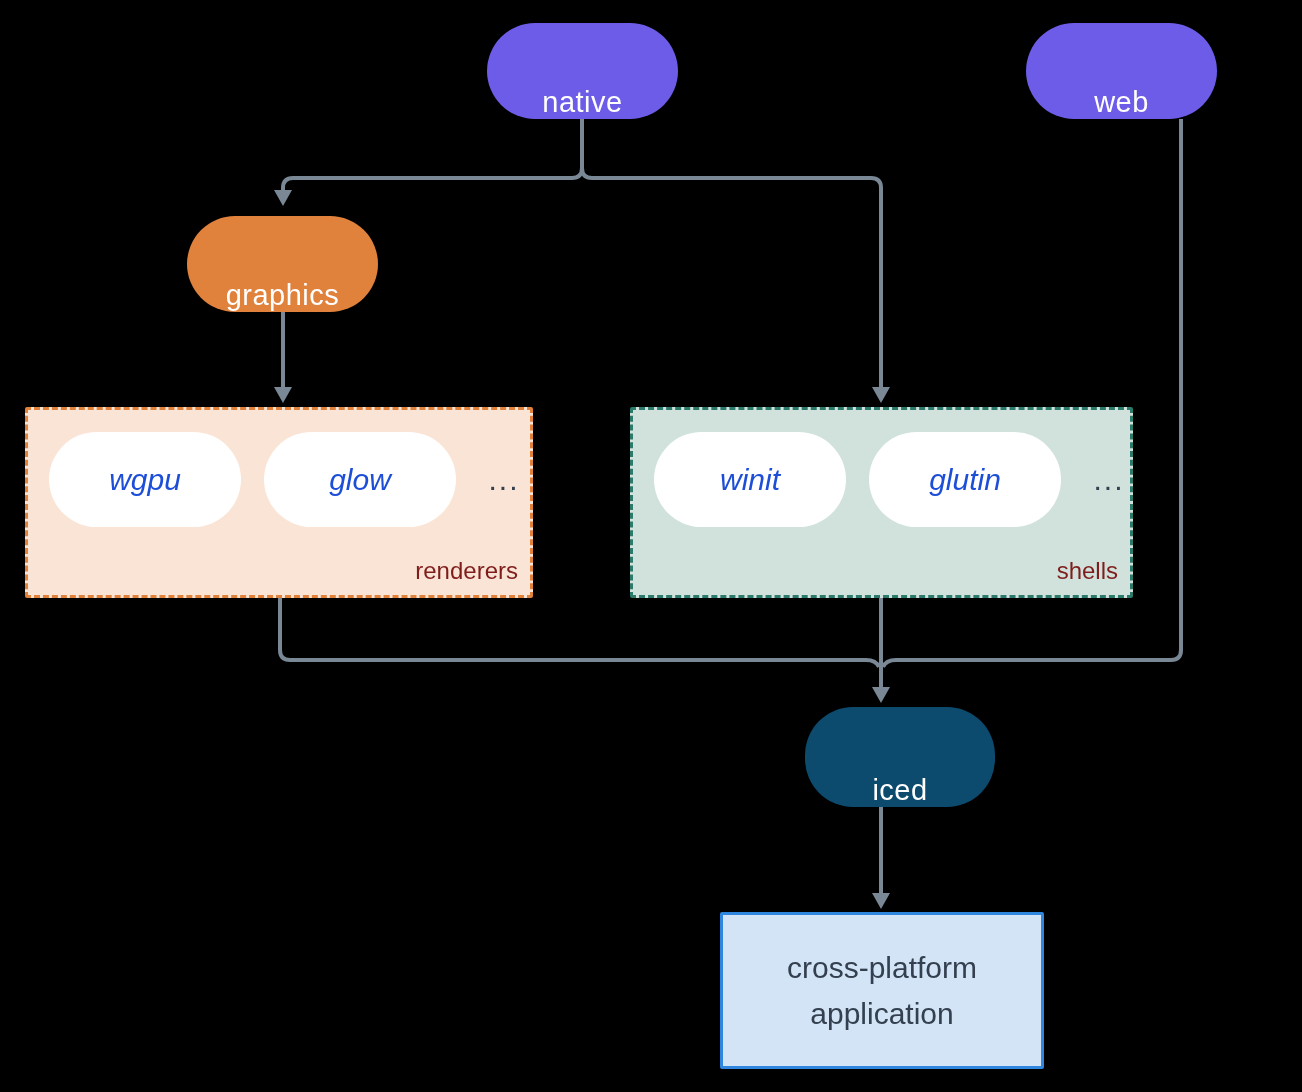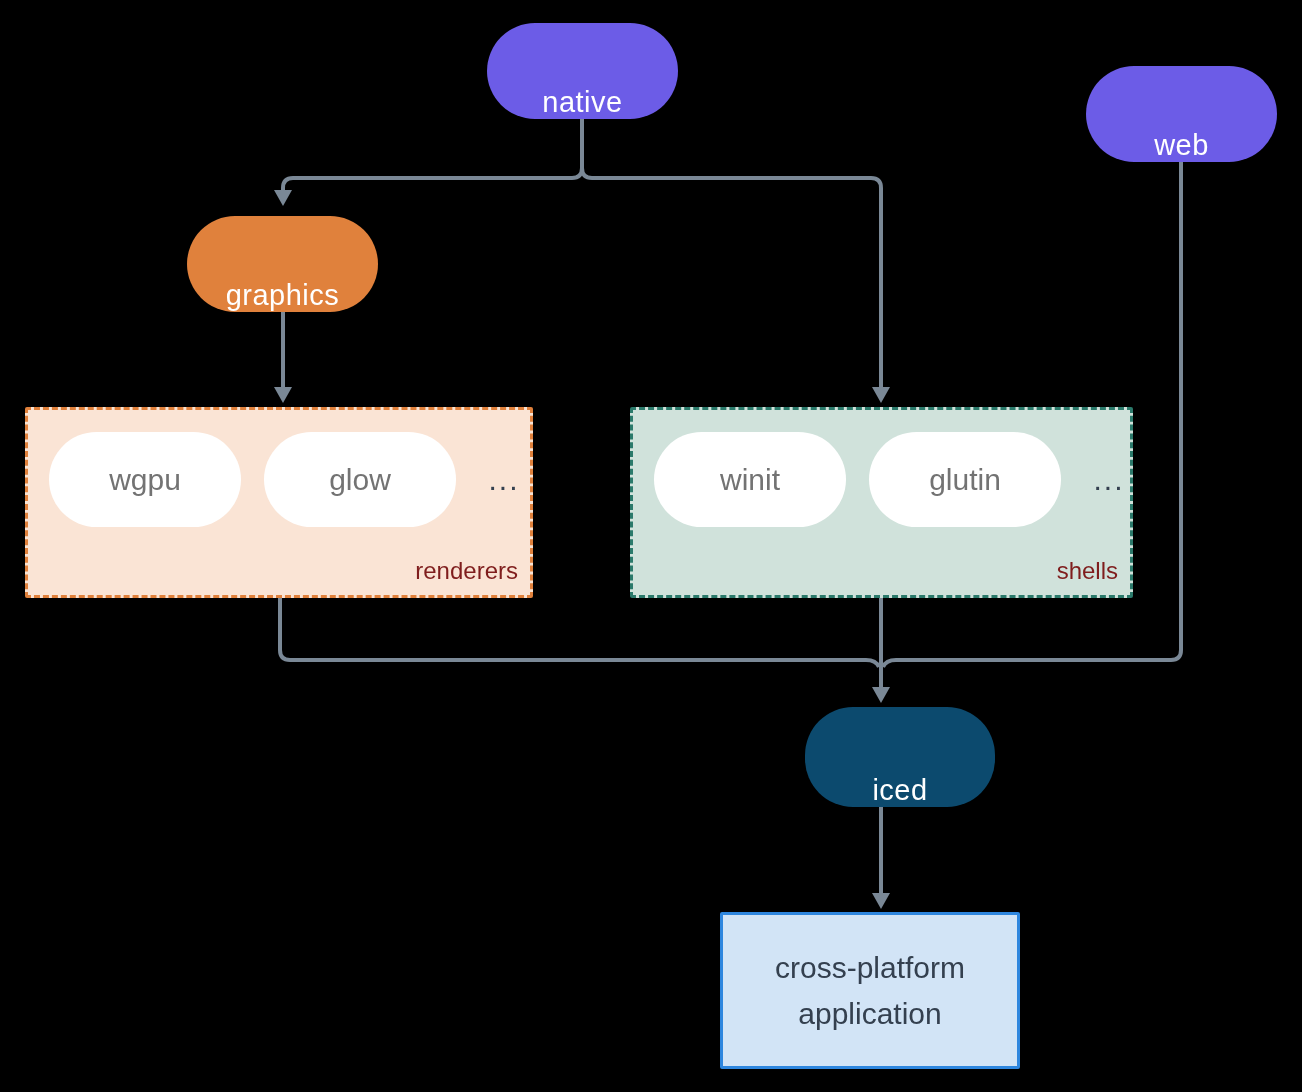--- a/index.html
+++ b/index.html
@@ -26,21 +26,21 @@
     border-radius: 48px;
     display: flex;
     align-items: flex-end;
     justify-content: center;
     font-size: 29px;
     letter-spacing: 0.5px;
     color: #FFFFFF;
   }
   .pill-native, .pill-web { background: #6C5CE7; left-width: 0; width: 191px; height: 96px; }
   .pill-native { left: 487px; top: 23px; }
-  .pill-web    { left: 1086px; top: 23px; margin-top: 43px; }
+  .pill-web    { left: 1026px; top: 23px; }
   .pill-graphics {
     background: #E0813C;
     left: 187px; top: 216px;
     width: 191px; height: 96px;
   }
   .pill-iced {
     background: #0c4a6e;
     left: 805px; top: 707px;
     width: 190px; height: 100px;
   }
@@ -67,21 +67,22 @@
     position: absolute;
     top: 22px;
     width: 192px;
     height: 95px;
     background: #FFFFFF;
     border-radius: 48px;
     display: flex;
     align-items: center;
     justify-content: center;
     font-size: 30px;
-    color: #737373;
+    color: #1d4ed8;
+    font-style: italic;
   }
   .inner-pill.first  { left: 21px; }
   .inner-pill.second { left: 236px; align-items: center; }
   .ellipsis {
     position: absolute;
     left: 448px;
     top: 22px;
     width: 56px;
     height: 95px;
     display: flex;
@@ -94,21 +95,21 @@
   .group-label {
     position: absolute;
     right: 12px;
     bottom: 10px;
     font-size: 24px;
     color: #7f1d1d;
   }
   .app-box {
     position: absolute;
     left: 720px; top: 912px;
-    width: 300px; height: 157px;
+    width: 324px; height: 157px;
     background: #D2E4F6;
     border: 3px solid #2E86DE;
     border-radius: 2px;
     box-sizing: border-box;
     display: flex;
     flex-direction: column;
     align-items: center;
     justify-content: center;
     font-size: 30px;
     line-height: 46px;

